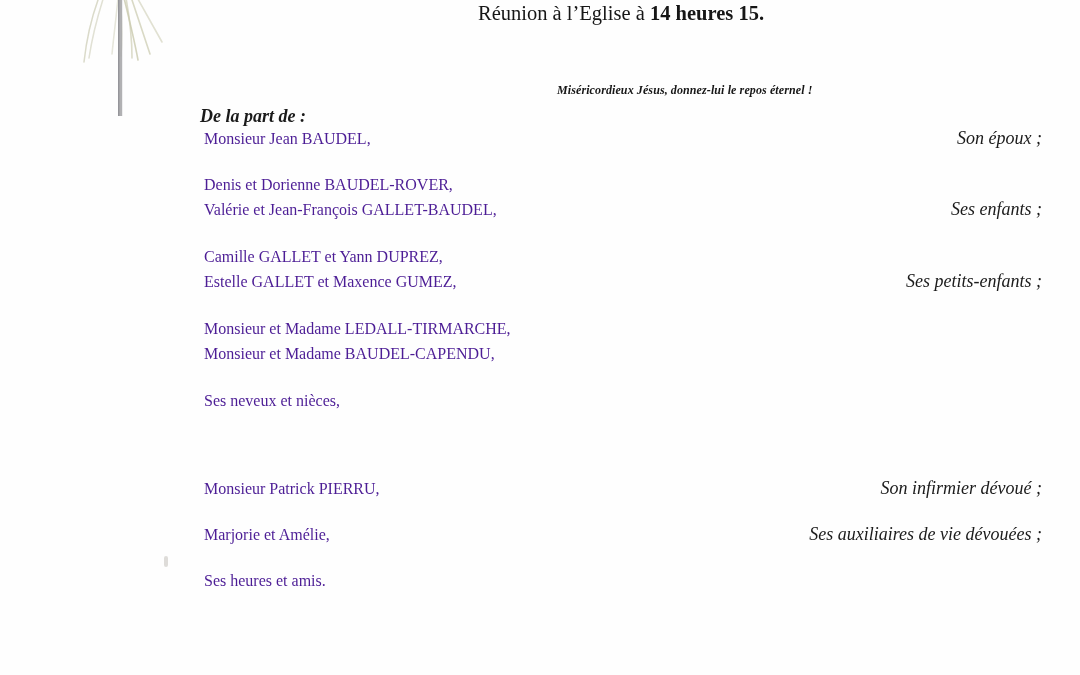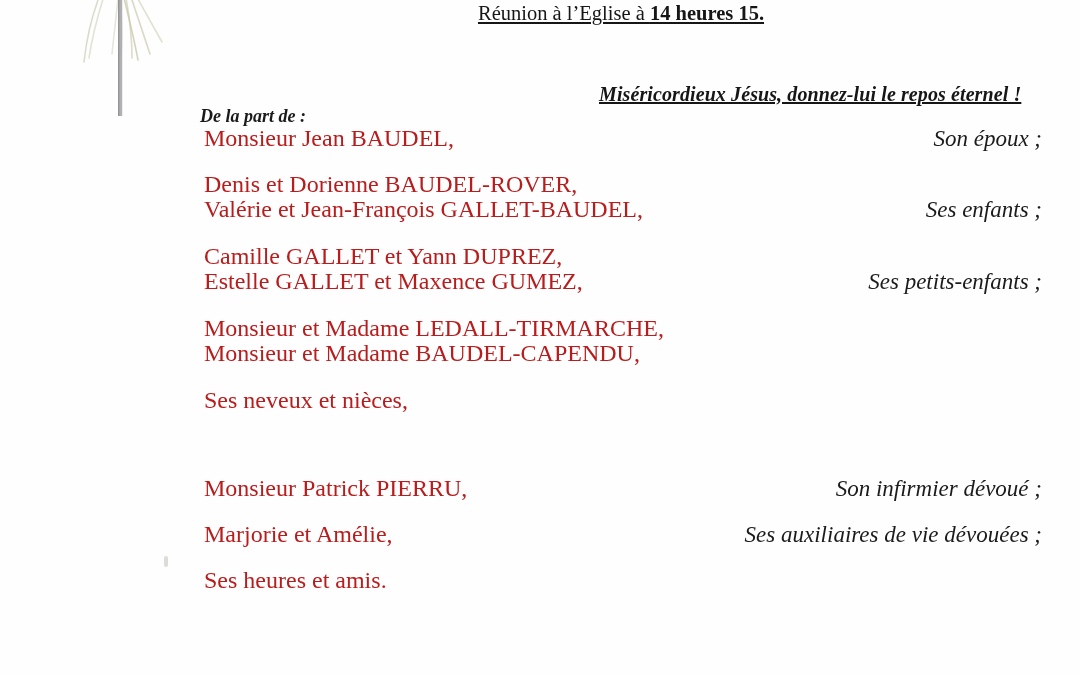--- a/index.html
+++ b/index.html
@@ -42,30 +42,29 @@
     opacity: .85;
   }
 
   
   .hdr-line {
     position: absolute;
     font-size: 20.5px;
     line-height: 1;
     white-space: nowrap;
     color: #161616;
-    text-decoration: underline;
   }
   #line-reunion { left: 478px; top: 3px; }
   #line-reunion b { font-weight: bold; }
   #line-offrande { left: 453px; top: 41px; }
   #line-priere {
-    left: 599px; top: 84px;
+    left: 557px; top: 84px;
     font-style: italic;
     font-weight: bold;
-    font-size: 20px;
+    font-size: 12px;
     letter-spacing: .1px;
   }
 
   
   #de-la-part {
     position: absolute;
     left: 200px;
     top: 107px;
     font-style: italic;
     font-weight: bold;
@@ -82,31 +81,31 @@
     width: 838px;
   }
   .roster-group {
     position: relative;
     width: 100%;
   }
   .names {
     display: block;
   }
   .name-line {
-    font-size: 24px;
+    font-size: 16px;
     line-height: 25px;
     white-space: nowrap;
-    color: #b91c1c;
+    color: #4c1d95;
   }
   .relation {
     position: absolute;
     right: 0;
     bottom: 0;
     font-style: italic;
-    font-size: 23px;
+    font-size: 18px;
     line-height: 25px;
     white-space: nowrap;
     color: #1b1b1b;
     margin-top: 48px;
   }
   .gap { height: 22px; }
   .gap-sm { height: 21px; }
 </style>
 </head>
 <body>

